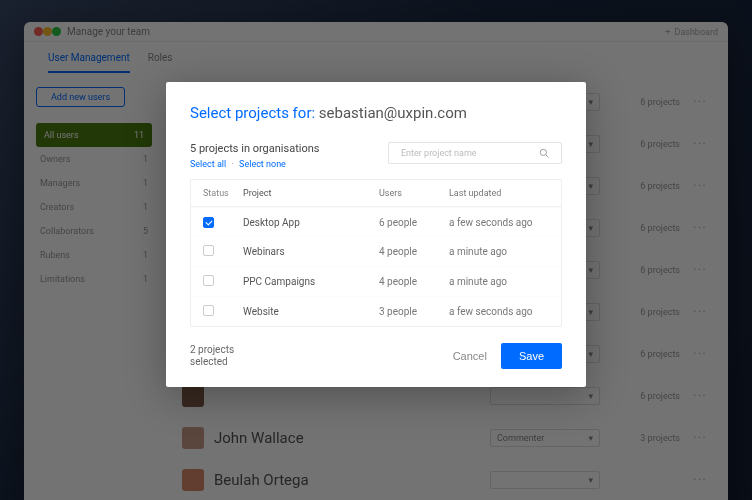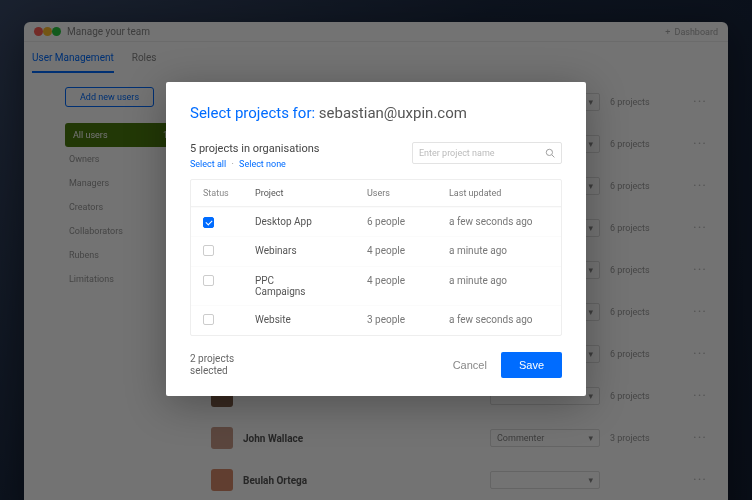--- a/index.html
+++ b/index.html
@@ -36,37 +36,37 @@
   }
   .tl-dot { width: 9px; height: 9px; border-radius: 50%; }
   .dot-r { background: #ff5f57; }
   .dot-y { background: #febc2e; }
   .dot-g { background: #28c840; }
   .tl-title { font-size: 10px; color: #888; margin-left: 6px; }
   .tl-right { margin-left: auto; font-size: 9px; color: #aaa; display: flex; align-items: center; gap: 4px; }
   .tabs {
     display: flex;
     gap: 18px;
-    padding: 10px 8px 0;
+    padding: 10px 24px 0;
     font-size: 10px;
   }
   .tab { color: #888; padding-bottom: 8px; }
   .tab.active { color: #006cff; border-bottom: 2px solid #006cff; }
-  .content-row { display: flex; padding-left: 29px; }
+  .content-row { display: flex; }
   .sidebar { width: 140px; padding: 14px 12px; font-size: 9px; color: #888; }
   .add-btn { border: 1px solid #006cff; color: #006cff; padding: 4px 14px; border-radius: 3px; font-size: 9px; display: inline-block; margin-bottom: 16px; }
   .side-list { list-style: none; }
   .side-list li { padding: 7px 4px; display: flex; justify-content: space-between; color: #999; }
   .side-list li.active { background: #4d7c0f; color: #fff; border-radius: 3px; padding: 7px 8px; }
   .main-list { flex: 1; padding-top: 14px; display: flex; flex-direction: column; gap: 12px; }
   .user-row { display: flex; align-items: center; padding: 4px 18px; gap: 10px; }
   .avatar { width: 22px; height: 22px; border-radius: 3px; background: #c7b9a8; }
-  .uname { font-size: 10px; color: #555; flex: 1; font-weight: bold; }
+  .uname { font-size: 15px; color: #555; flex: 1; }
   .role-select { width: 110px; height: 18px; border: 1px solid #ddd; font-size: 9px; color: #888; display: flex; align-items: center; justify-content: space-between; padding: 0 6px; border-radius: 2px; }
-  .pcount { width: 70px; font-size: 9px; color: #999; text-align: left; }
+  .pcount { width: 70px; font-size: 9px; color: #999; text-align: right; }
   .dots { color: #bbb; font-size: 14px; letter-spacing: 1px; width: 20px; text-align: center; }
 
   
   .dim {
     position: absolute;
     inset: 0;
     background: rgba(0,0,0,.55);
   }
 
   
@@ -82,24 +82,24 @@
     padding: 22px 24px 18px;
   }
   .m-title { font-size: 15px; font-weight: 400; margin-bottom: 20px; }
   .m-title .lbl { color: #006cff; }
   .m-title .em { color: #555; }
   .m-subrow { display: flex; align-items: flex-start; justify-content: space-between; margin-bottom: 10px; }
   .m-sub-left { font-size: 11px; color: #444; }
   .m-sel-links { font-size: 9px; margin-top: 4px; }
   .m-sel-links span { color: #006cff; }
   .m-sel-links .sep { color: #888; margin: 0 3px; }
-  .m-search { width: 150px; height: 22px; border: 1px solid #e3e3e3; font-size: 9px; color: #bbb; padding: 0 6px; display: flex; align-items: center; justify-content: space-between; border-radius: 2px; }
+  .m-search { width: 174px; height: 22px; border: 1px solid #e3e3e3; font-size: 9px; color: #bbb; padding: 0 12px; display: flex; align-items: center; justify-content: space-between; border-radius: 2px; }
   .m-search svg { width: 10px; height: 10px; }
   .tbl { border: 1px solid #eee; border-radius: 2px; font-size: 10px; }
-  .tbl-head, .tbl-row { display: flex; padding: 8px 12px; gap: 12px; }
+  .tbl-head, .tbl-row { display: flex; align-items: center; padding: 8px 12px; }
   .tbl-head { color: #888; font-size: 9px; border-bottom: 1px solid #f1f1f1; }
   .c-status { width: 40px; }
   .c-proj { flex: 1; color: #555; }
   .c-users { width: 70px; color: #777; margin-left: 41px; }
   .c-upd { width: 100px; color: #777; }
   .chk {
     width: 11px; height: 11px; border: 1px solid #ccc; border-radius: 2px;
     display: inline-flex; align-items: center; justify-content: center;
     background: #fff;
   }

